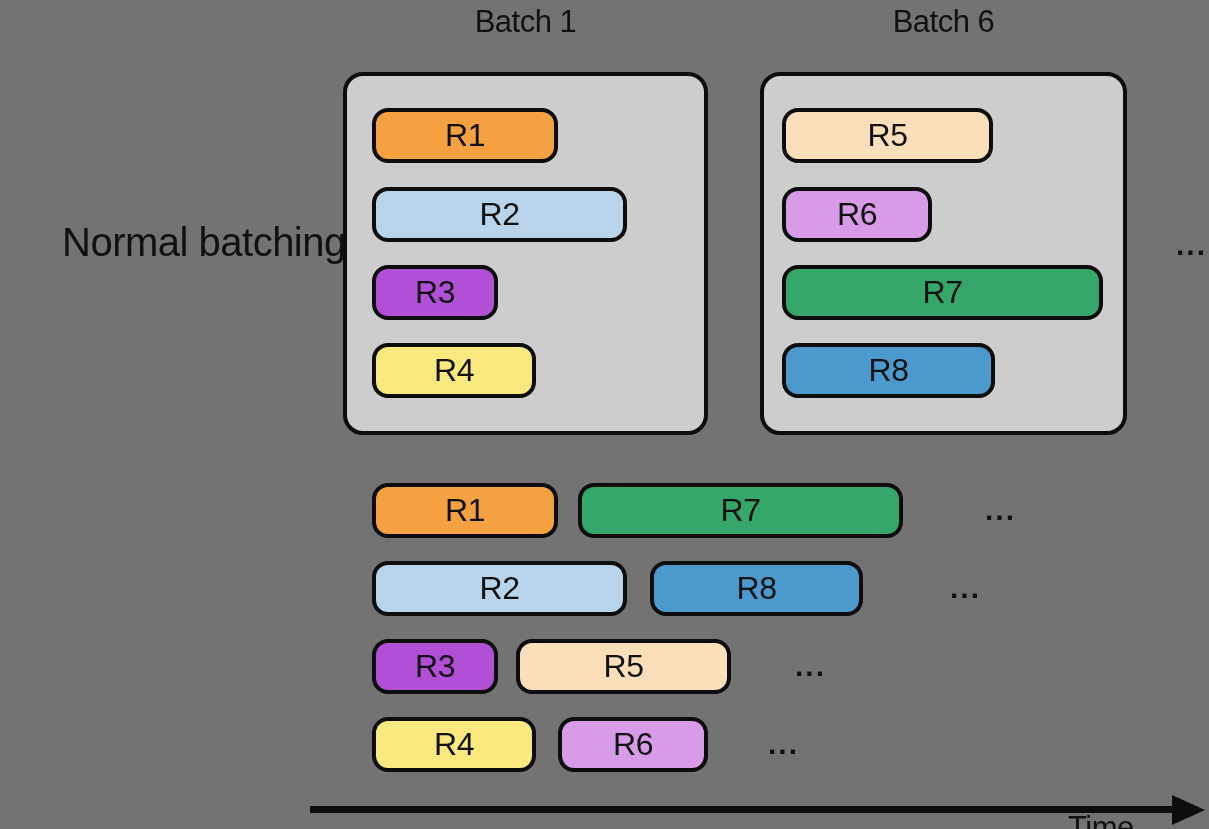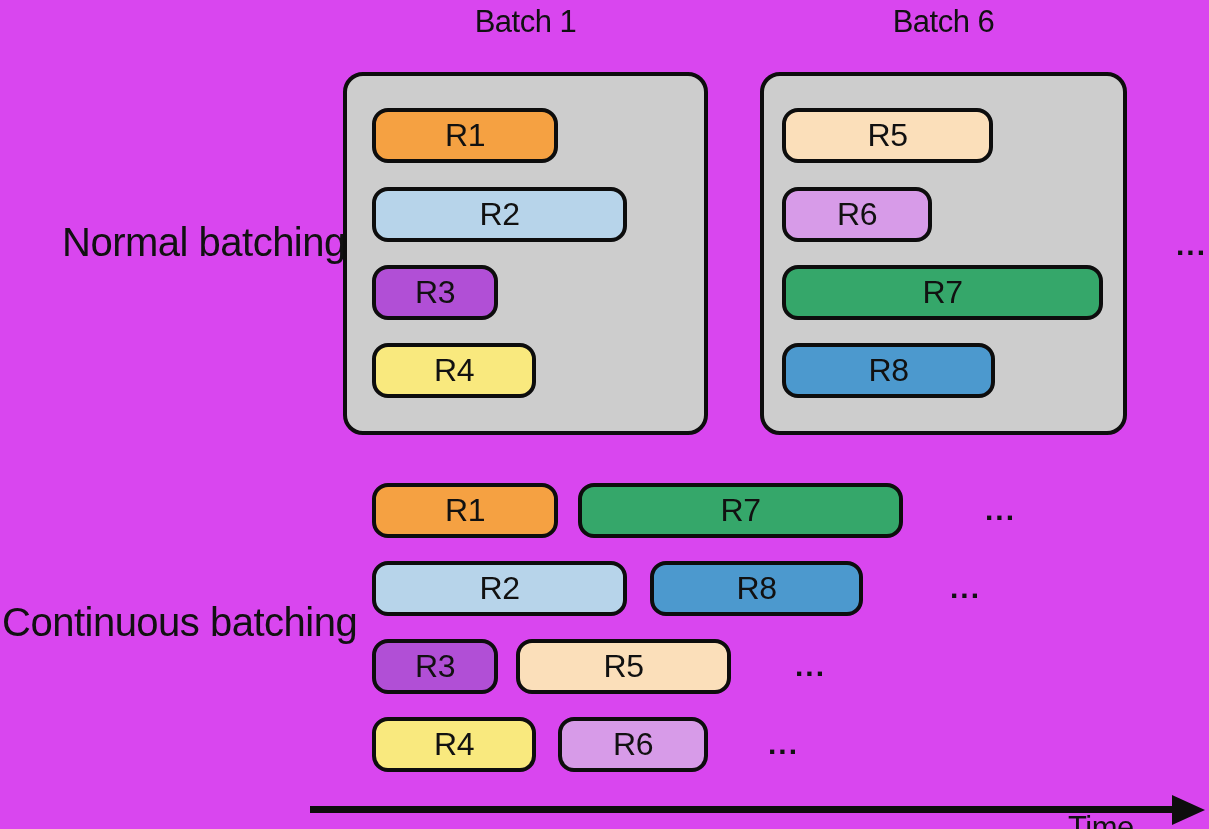--- a/index.html
+++ b/index.html
@@ -1,17 +1,17 @@
 <!DOCTYPE html>
 <html><head>
 <meta charset="utf-8">
 <style>
   html,body{margin:0;padding:0;background:#ffffff;}
   .canvas{
-    position:relative;width:1209px;height:829px;background:#d946ef;overflow:hidden;
+    position:relative;width:1209px;height:829px;background:#737373;overflow:hidden;
     font-family:"Liberation Sans","DejaVu Sans",sans-serif;color:#111;
   }
   .batch-title{
     position:absolute;top:4px;height:40px;text-align:center;
     font-size:31px;font-weight:500;letter-spacing:-0.5px;
   }
   .side-label{
     position:absolute;font-size:40px;font-weight:500;letter-spacing:-0.5px;white-space:nowrap;
   }
   .batch-box{
@@ -40,21 +40,20 @@
 </style>
 </head>
 <body>
 
 <div class="canvas">
 
   <div class="batch-title" style="left:343px;width:365px;">Batch 1</div>
   <div class="batch-title" style="left:760px;width:367px;">Batch 6</div>
 
   <div class="side-label" style="left:62px;top:220px;">Normal batching</div>
-  <div class="side-label" style="left:2px;top:600px;">Continuous batching</div>
 
   <div class="batch-box" style="left:343px;top:72px;width:365px;height:363px;"></div>
   <div class="batch-box" style="left:760px;top:72px;width:367px;height:363px;"></div>
 
   <div class="bar" style="left: 372px; top: 108px; width: 186px; background-color: rgb(245, 161, 66);">R1</div>
   <div class="bar" style="left: 372px; top: 187px; width: 255px; background-color: rgb(183, 212, 234);">R2</div>
   <div class="bar" style="left: 372px; top: 265px; width: 126px; background-color: rgb(177, 79, 214);">R3</div>
   <div class="bar" style="left: 372px; top: 343px; width: 164px; background-color: rgb(249, 233, 126);">R4</div>
 
   <div class="bar" style="left: 782px; top: 108px; width: 211px; background-color: rgb(251, 223, 186);">R5</div>

